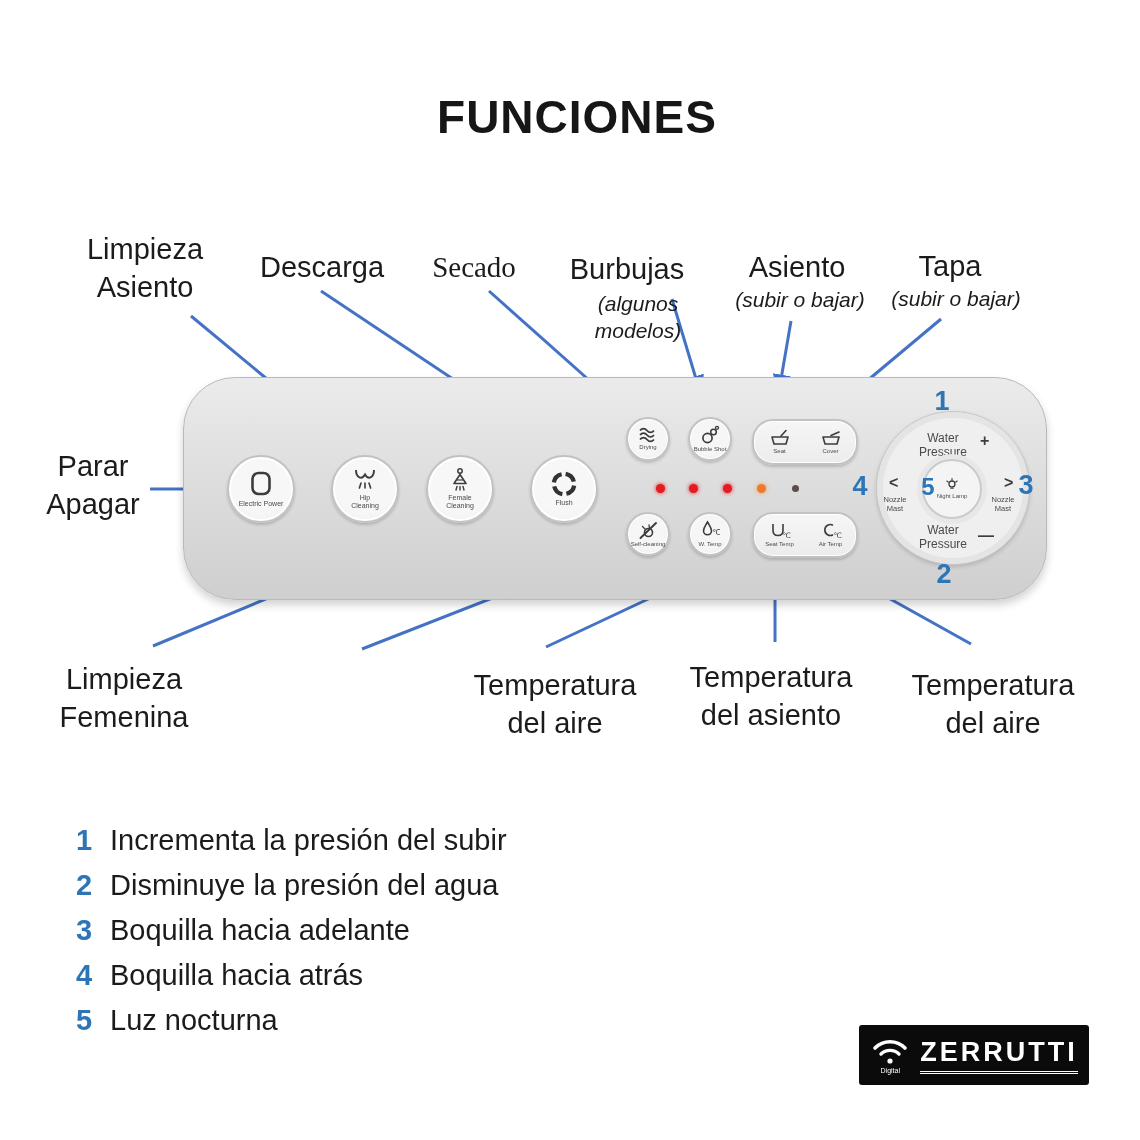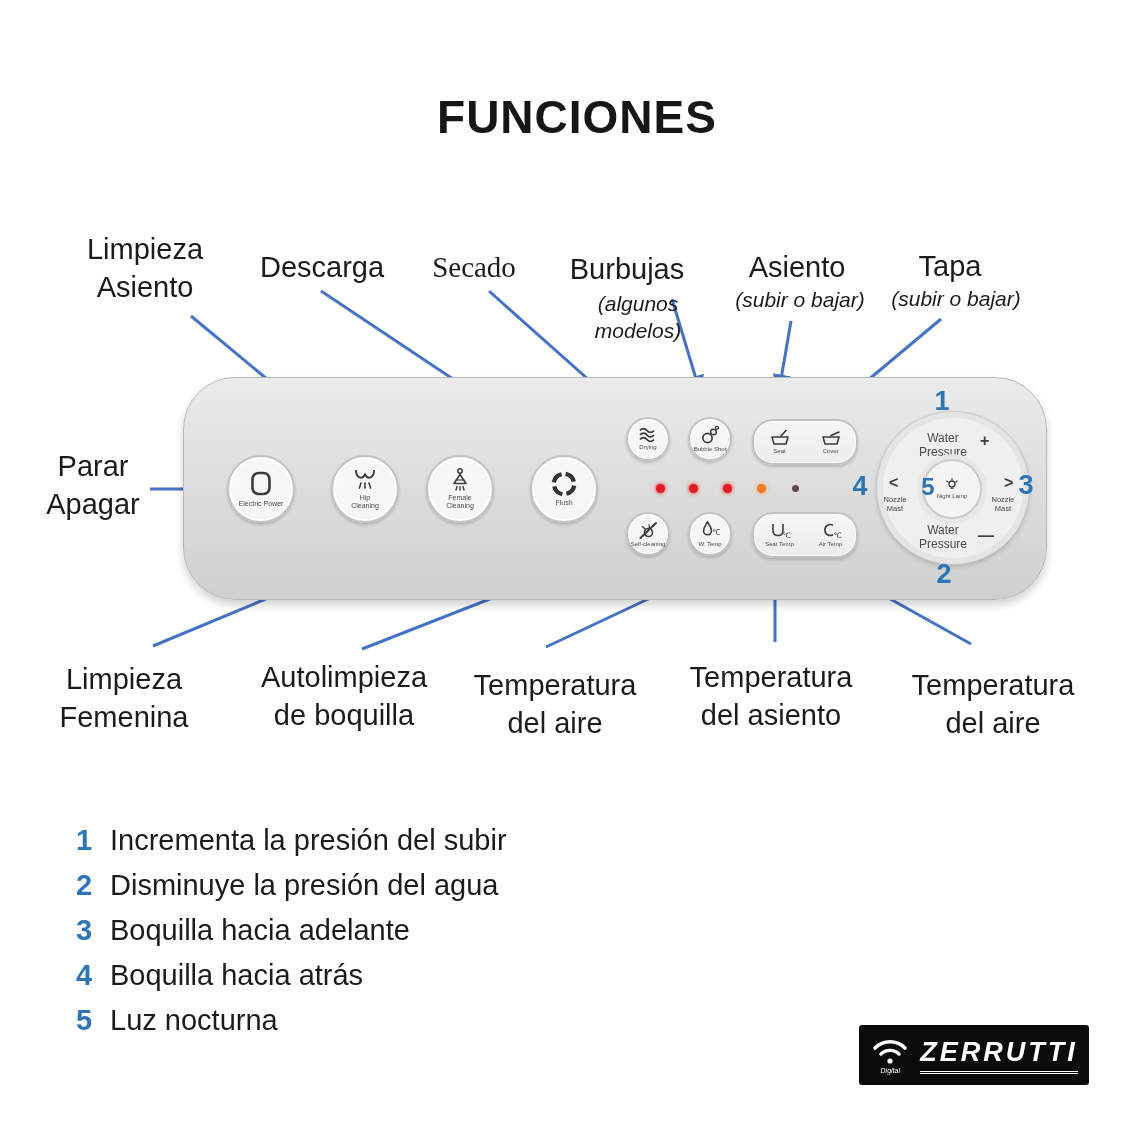--- a/index.html
+++ b/index.html
@@ -39,21 +39,21 @@
   .dpad-txt{position:absolute;font-size:12px;line-height:1.15;color:#4a4a4a;text-align:center;}
   .dpad-sign{position:absolute;font-size:16px;font-weight:bold;color:#3c3c3c;}
   .dpad-chev{position:absolute;font-size:16px;font-weight:bold;color:#3c3c3c;}
   
   .legend{position:absolute;left:76px;top:824px;}
   .legend-row{display:flex;align-items:baseline;margin-bottom:12px;font-size:29px;}
   .legend-num{color:#2E75B6;font-weight:bold;width:24px;margin-right:10px;}
   .legend-text{color:#1b1b1b;white-space:nowrap;}
   
   .logo{position:absolute;left:859px;top:1025px;width:230px;height:60px;background:#0b0b0b;
-        border-radius:3px;display:flex;align-items:center;justify-content:center;gap:10px;font-style:italic;}
+        border-radius:3px;display:flex;align-items:center;justify-content:center;gap:10px;}
   .logo-wifi{display:flex;flex-direction:column;align-items:center;}
   .logo-sub{color:#fff;font-size:7px;margin-top:1px;}
   .logo-brand{color:#fff;font-size:27px;font-weight:bold;letter-spacing:3px;
               border-bottom:3px double #fff;padding-bottom:3px;white-space:nowrap;}
   svg{display:block;}
 </style>
 </head>
 <body>
 
 <div id="canvas">
@@ -98,24 +98,20 @@
   <div class="abs cx label" style="left:950px;top:247px;">Tapa</div>
   <div class="abs cx sub" style="left:956px;top:285px;">(subir o bajar)</div>
   <div class="abs cx label" style="left:93px;top:447px;">
     <div>Parar</div>
     <div>Apagar</div>
   </div>
   <div class="abs cx label" style="left:124px;top:660px;">
     <div>Limpieza</div>
     <div>Femenina</div>
   </div>
-  <div class="abs cx label" style="left:344px;top:658px;">
-    <div>Autolimpieza</div>
-    <div>de boquilla</div>
-  </div>
   <div class="abs cx label" style="left:555px;top:666px;">
     <div>Temperatura</div>
     <div>del aire</div>
   </div>
   <div class="abs cx label" style="left:771px;top:658px;">
     <div>Temperatura</div>
     <div>del asiento</div>
   </div>
   <div class="abs cx label" style="left:993px;top:666px;">
     <div>Temperatura</div>

